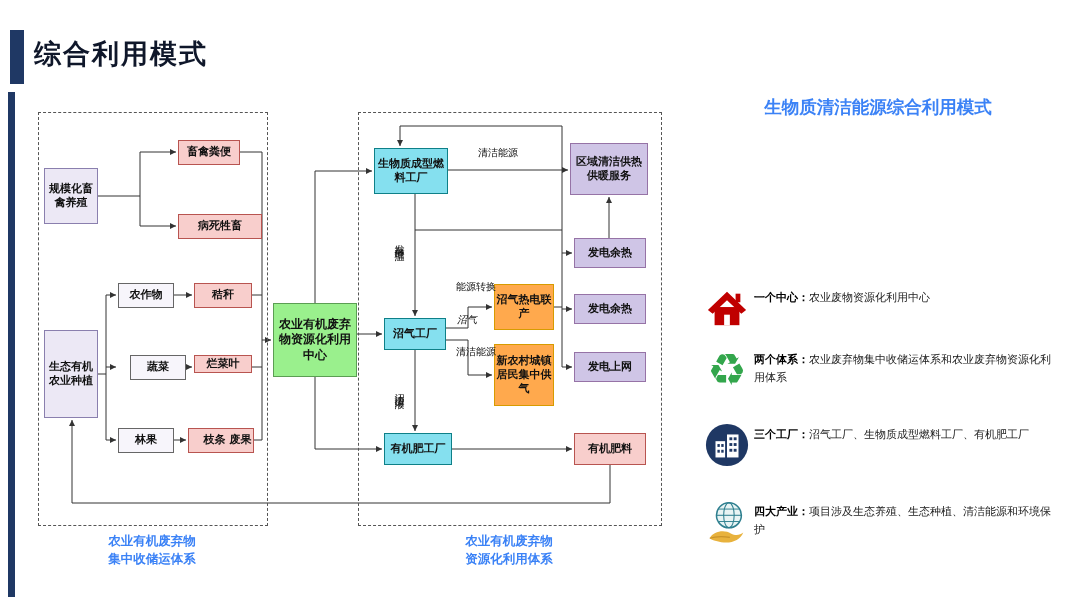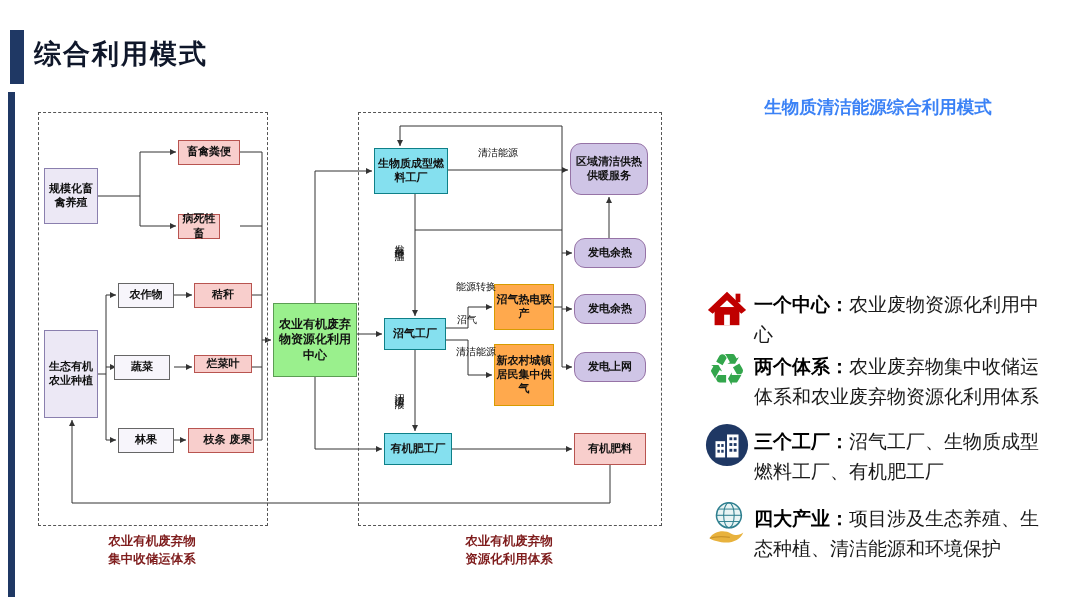--- a/index.html
+++ b/index.html
@@ -18,68 +18,68 @@
   #dash-left{left:38px;top:112px;width:228px;height:412px;}
   #dash-right{left:358px;top:112px;width:302px;height:412px;}
 
   .node{position:absolute;border:1px solid #555;display:flex;align-items:center;justify-content:center;
         text-align:center;font-size:11px;line-height:1.3;padding:1px;box-sizing:border-box;
         font-weight:600;color:#111;}
   .pink{background:#F8CECC;border-color:#B85450;}
   .cyan{background:#85E0EF;border-color:#0E8088;}
   .green{background:#9AF08D;border-color:#5B9E53;}
   .orange{background:#FFA94D;border-color:#D79B00;}
-  .lav{background:#CFC5E6;border-color:#9673A6;border-radius:11px;}
+  .lav{background:#CFC5E6;border-color:#9673A6;}
   .light{background:#ECE8F5;border-color:#8A7FAE;}
   .plain{background:#F7F5FB;border-color:#666;}
 
   #n-livestock{left:44px;top:168px;width:54px;height:56px;}
   #n-manure{left:178px;top:140px;width:62px;height:25px;}
-  #n-dead{left:178px;top:214px;width:42px;height:25px;}
+  #n-dead{left:178px;top:214px;width:84px;height:25px;}
   #n-eco{left:44px;top:330px;width:54px;height:88px;}
   #n-crops{left:118px;top:283px;width:56px;height:25px;}
   #n-straw{left:194px;top:283px;width:58px;height:25px;}
-  #n-veg{left:114px;top:355px;width:56px;height:25px;}
+  #n-veg{left:130px;top:355px;width:56px;height:25px;}
   #n-leaves{left:194px;top:355px;width:58px;height:18px;}
   #n-forest{left:118px;top:428px;width:56px;height:25px;}
   #n-branches{left:188px;top:428px;width:66px;height:25px;padding-left:14px;}
   #n-center{left:273px;top:303px;width:84px;height:74px;font-size:12px;font-weight:bold;}
   #n-fuel{left:374px;top:148px;width:74px;height:46px;}
   #n-heating{left:570px;top:143px;width:78px;height:52px;}
   #n-wasteheat{left:574px;top:238px;width:72px;height:30px;}
   #n-chp{left:494px;top:284px;width:60px;height:46px;}
   #n-prodpower{left:574px;top:294px;width:72px;height:30px;}
   #n-ruralgas{left:494px;top:344px;width:60px;height:62px;}
   #n-gridpower{left:574px;top:352px;width:72px;height:30px;}
   #n-biogas{left:384px;top:318px;width:62px;height:32px;}
   #n-fertfactory{left:384px;top:433px;width:68px;height:32px;}
   #n-fertilizer{left:574px;top:433px;width:72px;height:32px;}
 
   .flabel{position:absolute;font-size:10px;color:#111;text-align:center;}
   #fl-clean-top{left:466px;top:146px;width:64px;}
   #fl-energy{left:446px;top:280px;width:60px;}
-  #fl-biogas{left:450px;top:313px;width:34px;}
+  #fl-biogas{left:450px;top:313px;width:34px;font-style:italic;}
   #fl-clean-mid{left:446px;top:345px;width:60px;}
   .vlabel{writing-mode:vertical-rl;text-orientation:upright;letter-spacing:2px;}
   #fl-ferment{left:392px;top:210px;height:62px;}
   #fl-residue{left:392px;top:358px;height:62px;}
 
   .caption{position:absolute;width:140px;text-align:center;font-size:12.5px;font-weight:bold;
-           white-space:pre-line;line-height:1.4;color:#7f1d1d;}
+           white-space:pre-line;line-height:1.4;color:#3b82f6;}
   #cap-left{left:82px;top:532px;}
   #cap-right{left:439px;top:532px;}
 
   
   .panel{position:absolute;left:700px;top:95px;width:356px;height:490px;}
   .panel-title{position:absolute;left:0;top:0;width:100%;text-align:center;font-size:17.5px;font-weight:bold;color:#3b82f6;}
   .panel-para{position:absolute;left:2px;top:38px;width:352px;font-size:13.5px;line-height:1.68;text-align:justify;color:#1a1a1a;}
   .bullet{position:absolute;left:0;width:356px;display:flex;align-items:flex-start;}
   #b1{top:188px;} #b2{top:250px;} #b3{top:325px;} #b4{top:402px;}
   .bicon{width:54px;flex:0 0 54px;display:flex;justify-content:center;align-items:center;height:50px;}
-  .btext{flex:1;font-size:19px;line-height:1.6;color:#1a1a1a;padding-top:6px;}
+  .btext{flex:1;font-size:11px;line-height:1.6;color:#1a1a1a;padding-top:6px;}
   .blead{font-weight:bold;color:#000;}
   .recycle-glyph{font-size:44px;line-height:44px;color:#33A64C;font-weight:bold;}
 </style>
 </head>
 <body>
 
 <div class="slide">
 
   <div class="title-square"></div>
   <div class="page-title">综合利用模式</div>

